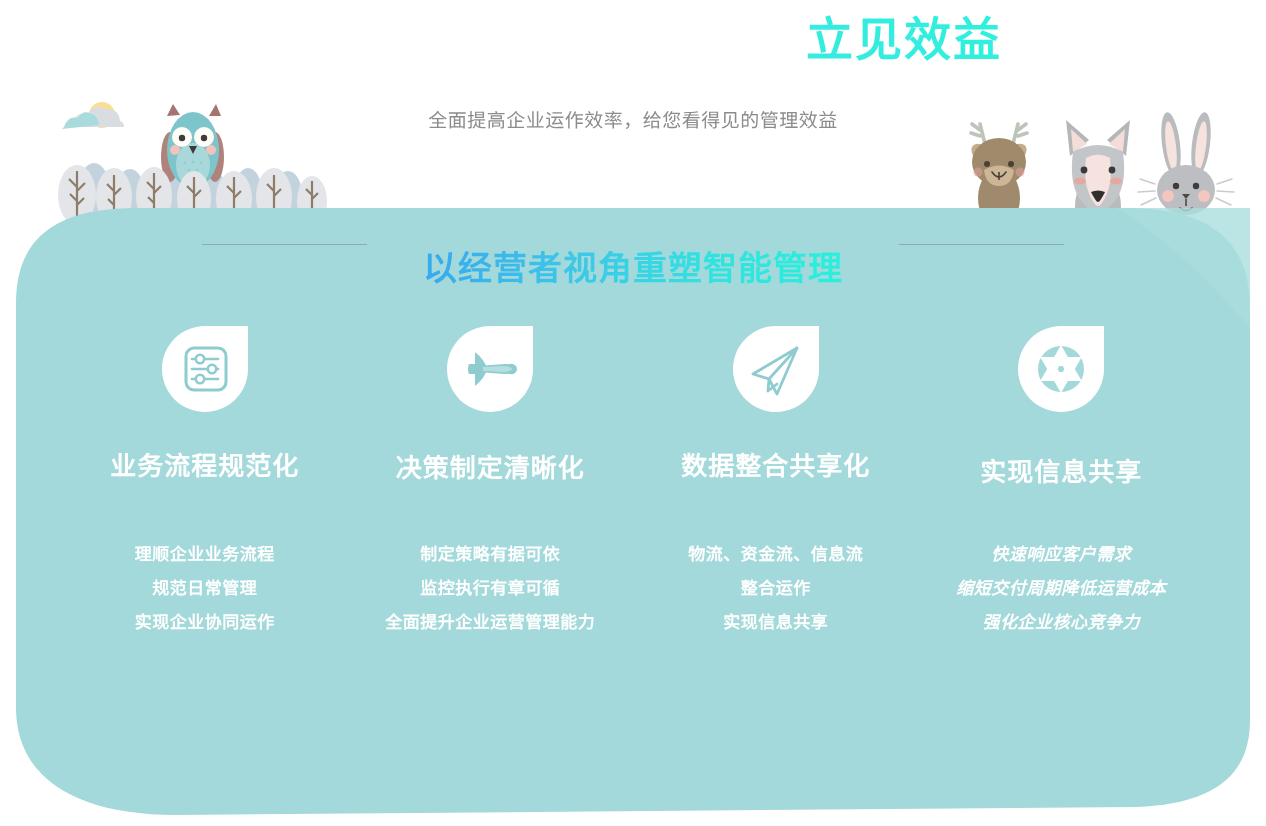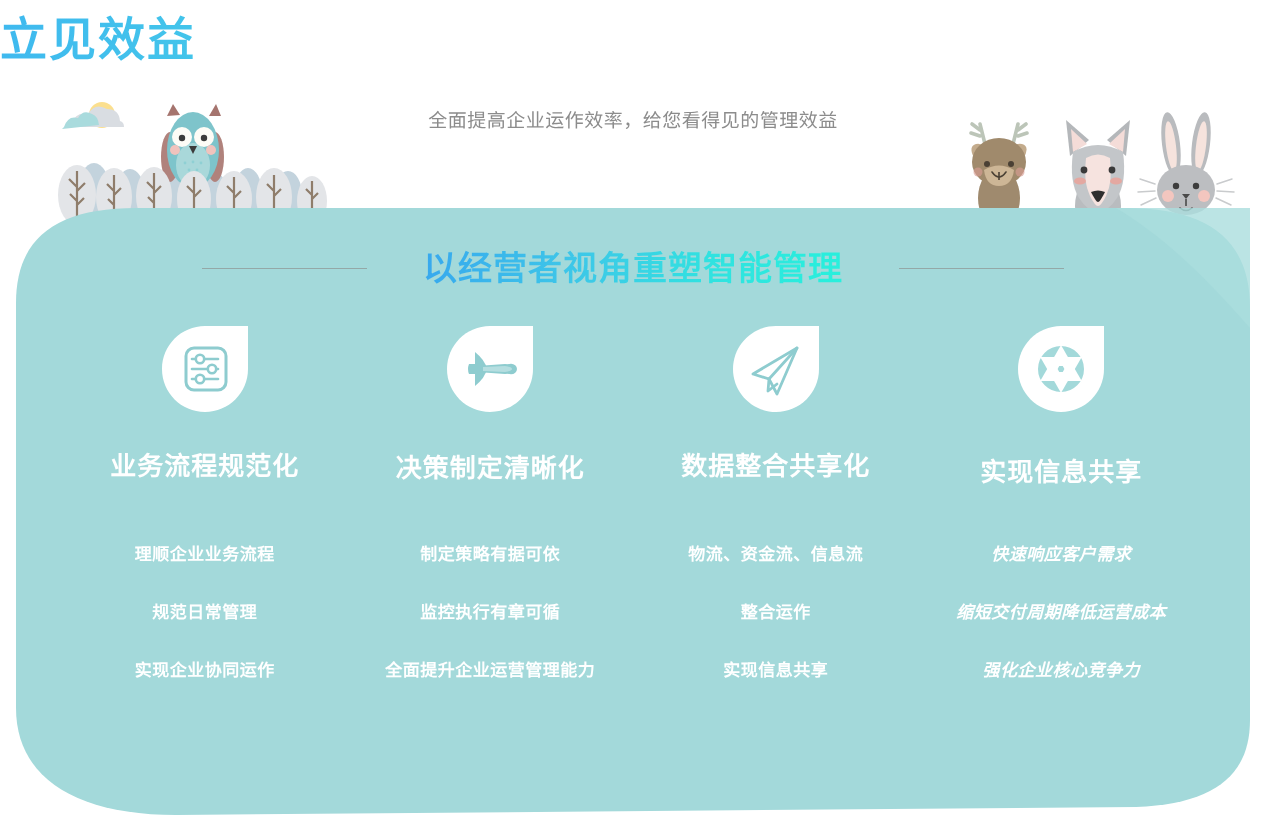--- a/index.html
+++ b/index.html
@@ -27,21 +27,21 @@
     height: 190px;
     z-index: 6;
     pointer-events: none;
   }
 
   .page-title {
     position: absolute;
     top: 8px;
     left: 0;
     width: 1002px;
-    text-align: left;
+    text-align: right;
     font-size: 47px;
     font-weight: bold;
     letter-spacing: 2px;
     line-height: 64px;
     background: linear-gradient(95deg, #3fb9ef 0%, #46cfe6 38%, #3ae8e0 70%, #2ff0dd 100%);
     -webkit-background-clip: text;
     background-clip: text;
     color: transparent;
     -webkit-text-fill-color: transparent;
   }
@@ -95,21 +95,21 @@
     z-index: 5;
   }
 
   
   .section-head {
     position: absolute;
     top: 36px;
     left: 0;
     width: 1234px;
     display: flex;
-    align-items: center;
+    align-items: flex-start;
     justify-content: center;
     gap: 56px;
   }
   .rule {
     width: 165px;
     height: 1px;
     background: #8f9796;
     opacity: .75;
   }
   .section-title {
@@ -151,21 +151,21 @@
     color: #ffffff;
     letter-spacing: 1px;
     line-height: 36px;
     white-space: nowrap;
   }
   .feature-list {
     margin-top: 60px;
     display: flex;
     flex-direction: column;
     align-items: center;
-    gap: 36px;
+    gap: 12px;
   }
   .feature-list-item {
     font-size: 17px;
     font-weight: bold;
     color: #ffffff;
     line-height: 22px;
     white-space: nowrap;
     letter-spacing: .5px;
   }
   

